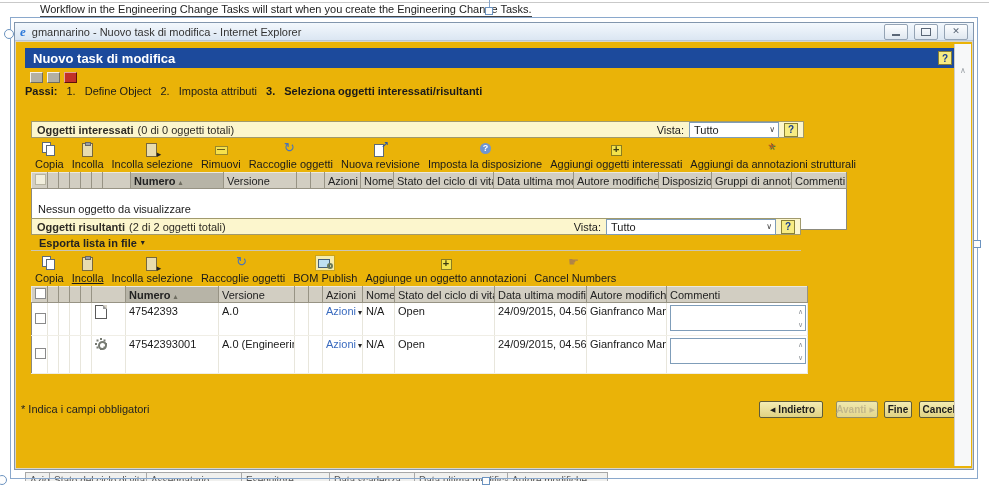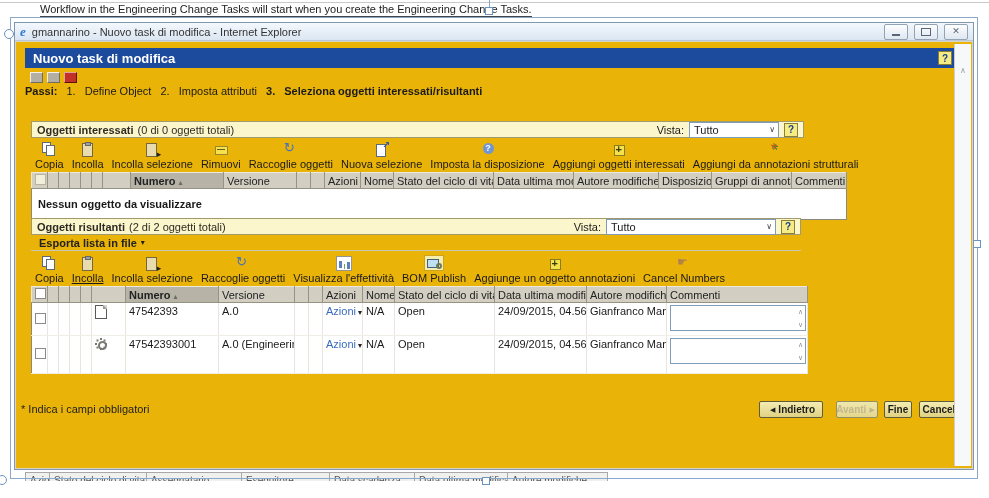--- a/index.html
+++ b/index.html
@@ -116,21 +116,21 @@
   table.grid{border-collapse:collapse;table-layout:fixed;background:#fff;border:1px solid #8c8a7c;}
   .grid th{background:#d2cec2;border:1px solid;border-color:#ecead f;border-color:#ecead e;
            border-color:#ebe8de #979384 #979384 #ebe8de;
            font-weight:normal;color:#222;font-size:11px;text-align:left;padding:1px 3px;height:13px;
            white-space:nowrap;overflow:hidden;box-sizing:content-box;}
   .grid th.sorted{background:#b7b4a7;font-weight:bold;}
   .sort-arrow{font-size:8px;color:#6e6c60;margin-left:3px;}
   .grid td{border-right:1px solid #e8e6dc;border-bottom:1px solid #f0eee6;font-size:11px;
            padding:2px 3px;vertical-align:top;white-space:nowrap;overflow:hidden;}
   .grid td.mid{vertical-align:middle;}
-  .grid tr.empty td{border:none;padding:9px 6px;font-weight:bold;}
+  .grid tr.empty td{border:none;padding:14px 6px;}
   .cb{width:11px;height:11px;background:#fff;border:1px solid #8a8a8a;display:inline-block;box-sizing:border-box;}
   .cb.dim{background:#f2efdd;border-color:#b7b4a0;}
   .link{color:#3a6bbf;}
   .az-arrow{font-size:8px;color:#222;margin-left:2px;}
 
   .doc-ico{width:10px;height:12px;background:#fff;border:1px solid #5a5a5a;position:relative;display:inline-block;}
   .doc-ico::before{content:"";position:absolute;right:-1px;top:-1px;border-style:solid;border-width:0 4px 4px 0;
                    border-color:transparent #d9d5c9 #9a9a9a transparent;}
   .gear-ico{position:relative;width:12px;height:12px;display:inline-block;}
   .gear-ico::before{content:"";position:absolute;left:3px;top:3px;width:5px;height:5px;border:2px solid #767a72;border-radius:50%;box-sizing:content-box;}
@@ -249,21 +249,21 @@
           <span class="titem">
               <span class="tico i-remove"></span>
               <span class="tlabel">Rimuovi</span>
             </span>
           <span class="titem">
               <span class="tico i-collect"></span>
               <span class="tlabel">Raccoglie oggetti</span>
             </span>
           <span class="titem">
               <span class="tico i-newrev"></span>
-              <span class="tlabel">Nuova selezione</span>
+              <span class="tlabel">Nuova revisione</span>
             </span>
           <span class="titem">
               <span class="tico i-disp"></span>
               <span class="tlabel">Imposta la disposizione</span>
             </span>
           <span class="titem">
               <span class="tico i-addaff"></span>
               <span class="tlabel">Aggiungi oggetti interessati</span>
             </span>
           <span class="titem">
@@ -353,24 +353,20 @@
             </span>
           <span class="titem">
               <span class="tico i-paste-sel"></span>
               <span class="tlabel">Incolla selezione</span>
             </span>
           <span class="titem">
               <span class="tico i-collect"></span>
               <span class="tlabel">Raccoglie oggetti</span>
             </span>
           <span class="titem">
-              <span class="tico i-effect"></span>
-              <span class="tlabel">Visualizza l'effettività</span>
-            </span>
-          <span class="titem">
               <span class="tico i-bom"></span>
               <span class="tlabel">BOM Publish</span>
             </span>
           <span class="titem">
               <span class="tico i-addres"></span>
               <span class="tlabel">Aggiunge un oggetto annotazioni</span>
             </span>
           <span class="titem">
               <span class="tico i-createnum"></span>
               <span class="tlabel">Cancel Numbers</span>

